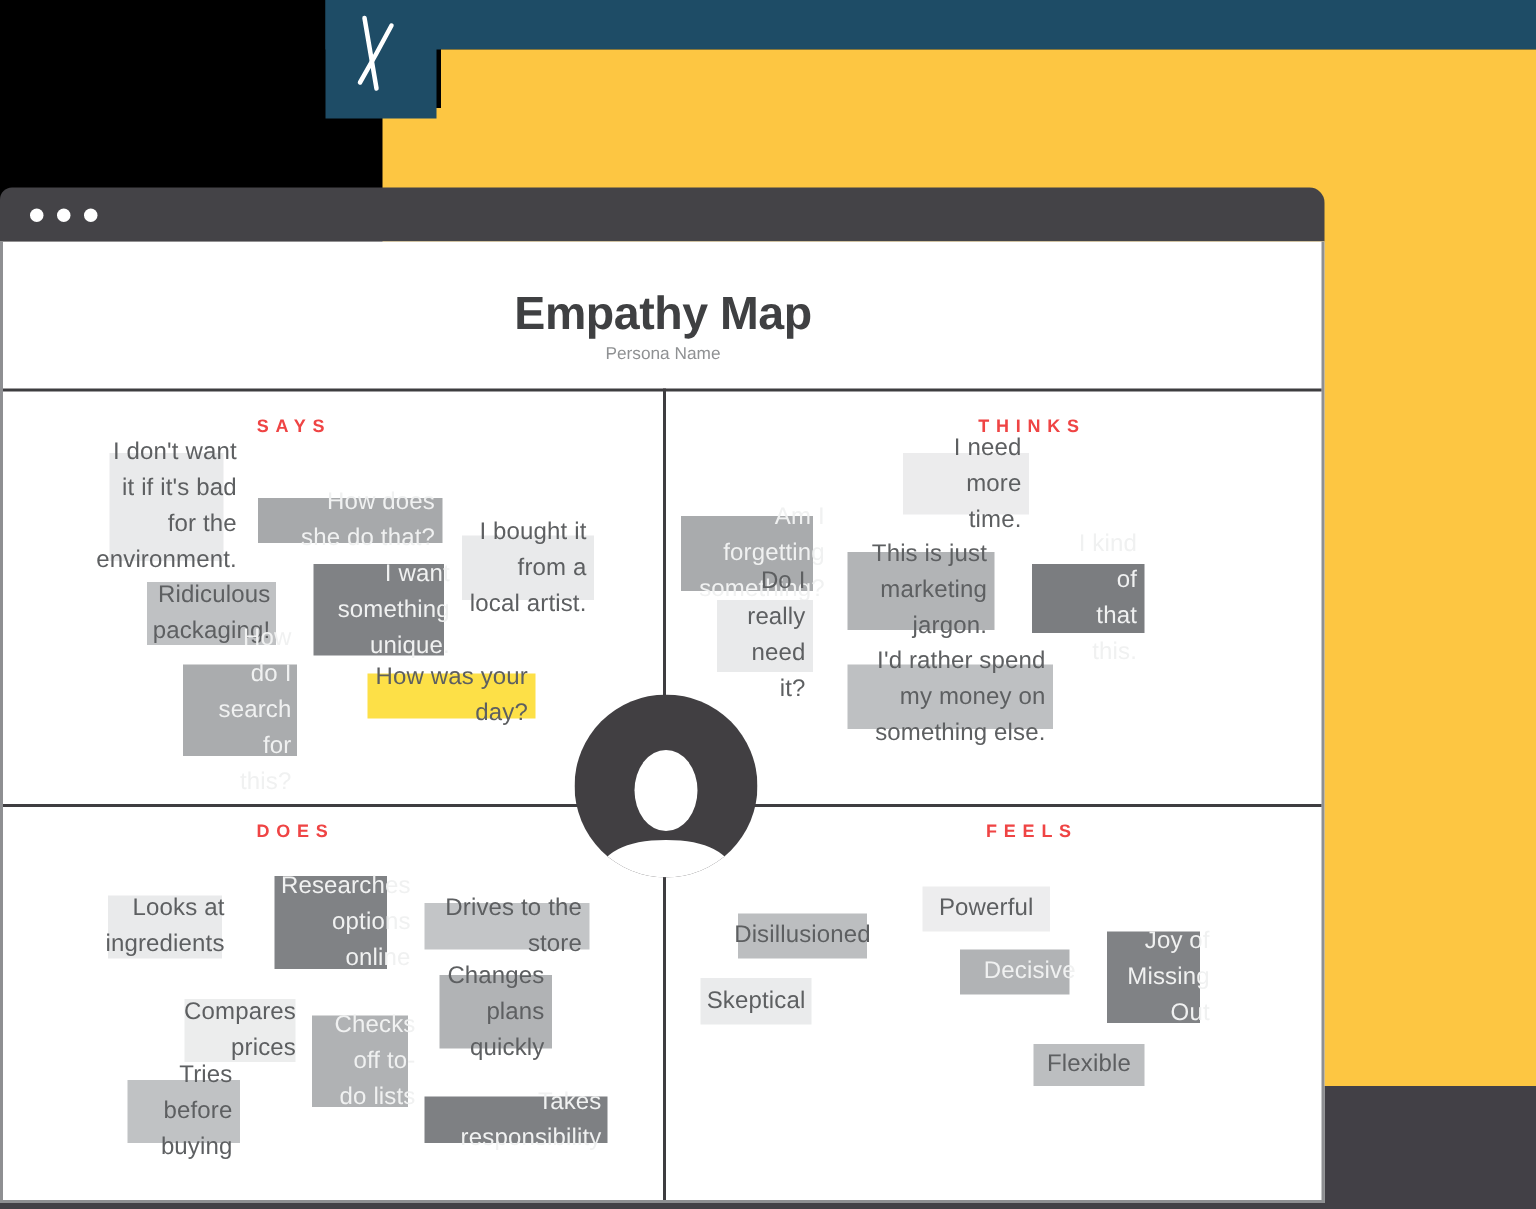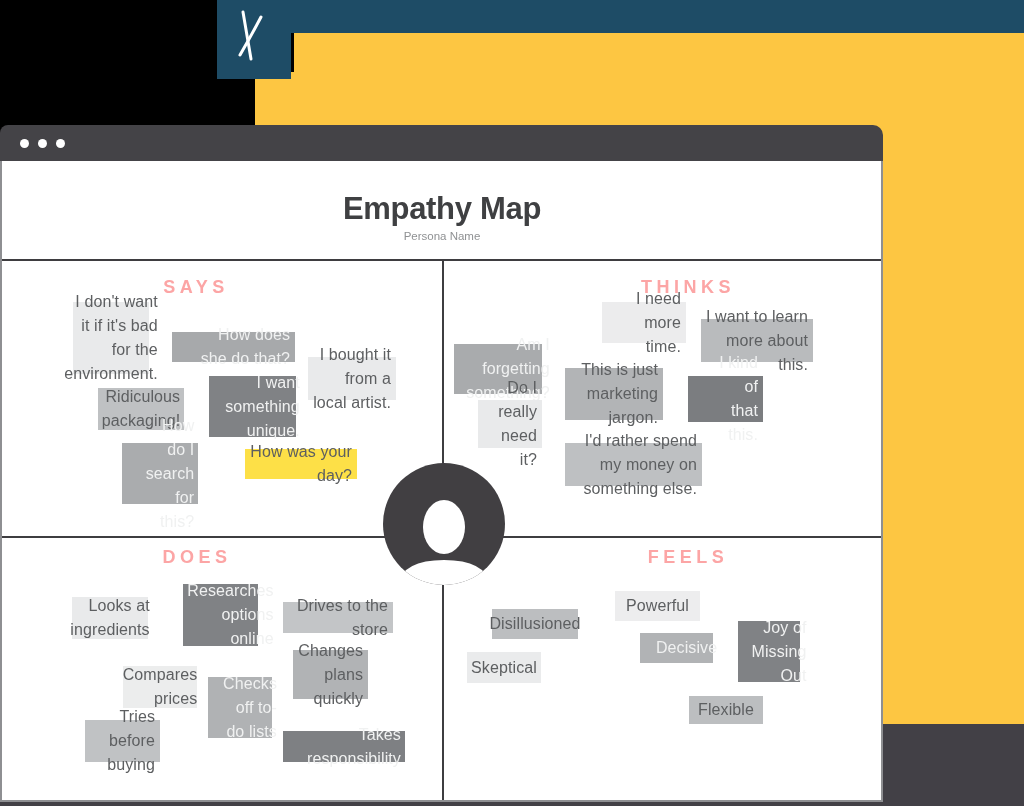--- a/index.html
+++ b/index.html
@@ -35,22 +35,22 @@
     font-size:11.5px;color:#8f9193;white-space:nowrap;
   }
   
   .rule{position:absolute;background:#3e3d40;}
   #rule-top{left:2px;top:259px;width:879px;height:2px;}
   #rule-vert{left:442px;top:259px;width:2px;height:541px;}
   #rule-horiz{left:2px;top:536px;width:879px;height:2px;}
   
   #map-layer{position:absolute;left:0;top:0;width:1024px;height:806px;pointer-events:none;}
   .q-label{
-    position:absolute;transform:translateX(-50%);font-size:18px;font-weight:700;
-    letter-spacing:4.5px;color:#fca5a5;white-space:nowrap;
+    position:absolute;transform:translateX(-50%);font-size:12px;font-weight:700;
+    letter-spacing:4.5px;color:#ef4444;white-space:nowrap;
   }
   .note{
     position:absolute;display:flex;align-items:center;justify-content:center;
     text-align:right;font-size:16px;line-height:1.5;color:#5d5f61;
     padding:3px 5px;box-sizing:border-box;letter-spacing:0.1px;
   }
   .note.light{color:#f0f1f1;padding-left:25px;}
   .avatar{position:absolute;left:383px;top:463px;width:122px;height:122px;}
 </style>
 </head>
@@ -104,21 +104,20 @@
   <div class="q-label" style="left: 196px; top: 277px;">SAYS</div>
       <div class="note" style="left: 73px; top: 302px; width: 76px; height: 72px; background: rgb(233, 234, 235);">I don't want it if it's bad for the environment.</div>
       <div class="note light" style="left: 172px; top: 332px; width: 123px; height: 30px; background: rgb(167, 169, 171);">How does she do that?</div>
       <div class="note" style="left: 308px; top: 357px; width: 88px; height: 43px; background: rgb(233, 234, 235);">I bought it from a local artist.</div>
       <div class="note" style="left: 98px; top: 388px; width: 86px; height: 42px; background: rgb(191, 193, 195);">Ridiculous packaging!</div>
       <div class="note light" style="left: 209px; top: 376px; width: 87px; height: 61px; background: rgb(128, 130, 133);">I want something unique.</div>
       <div class="note light" style="left: 122px; top: 443px; width: 76px; height: 61px; background: rgb(170, 172, 174);">How do I search for this?</div>
       <div class="note" style="left: 245px; top: 449px; width: 112px; height: 30px; background: #fde047;">How was your day?</div>
       <div class="q-label" style="left: 688px; top: 277px;">THINKS</div>
       <div class="note" style="left: 602px; top: 302px; width: 84px; height: 41px; background: rgb(236, 236, 237);">I need more time.</div>
-      <div class="note" style="left: 701px; top: 319px; width: 112px; height: 43px; background: rgb(185, 187, 189);">I want to learn more about this.</div>
       <div class="note" style="left: 565px; top: 368px; width: 98px; height: 52px; background: rgb(178, 180, 182);">This is just marketing jargon.</div>
       <div class="note light" style="left: 454px; top: 344px; width: 88px; height: 50px; background: rgb(169, 171, 173);">Am I forgetting something?</div>
       <div class="note light" style="left: 688px; top: 376px; width: 75px; height: 46px; background: rgb(123, 125, 128);">I kind of that this.</div>
       <div class="note" style="left: 478px; top: 400px; width: 64px; height: 48px; background: rgb(233, 234, 235);">Do I really need it?</div>
       <div class="note" style="left: 565px; top: 443px; width: 137px; height: 43px; background: rgb(190, 192, 194);">I'd rather spend my money on something else.</div>
       <div class="q-label" style="left: 197px; top: 547px;">DOES</div>
       <div class="note" style="left: 72px; top: 597px; width: 76px; height: 42px; background: rgb(233, 234, 235);">Looks at ingredients</div>
       <div class="note light" style="left: 183px; top: 584px; width: 75px; height: 62px; background: rgb(128, 130, 133);">Researches options online</div>
       <div class="note" style="left: 283px; top: 602px; width: 110px; height: 31px; background: rgb(195, 197, 199);">Drives to the store</div>
       <div class="note" style="left: 123px; top: 666px; width: 74px; height: 42px; background: rgb(236, 237, 237);">Compares prices</div>

